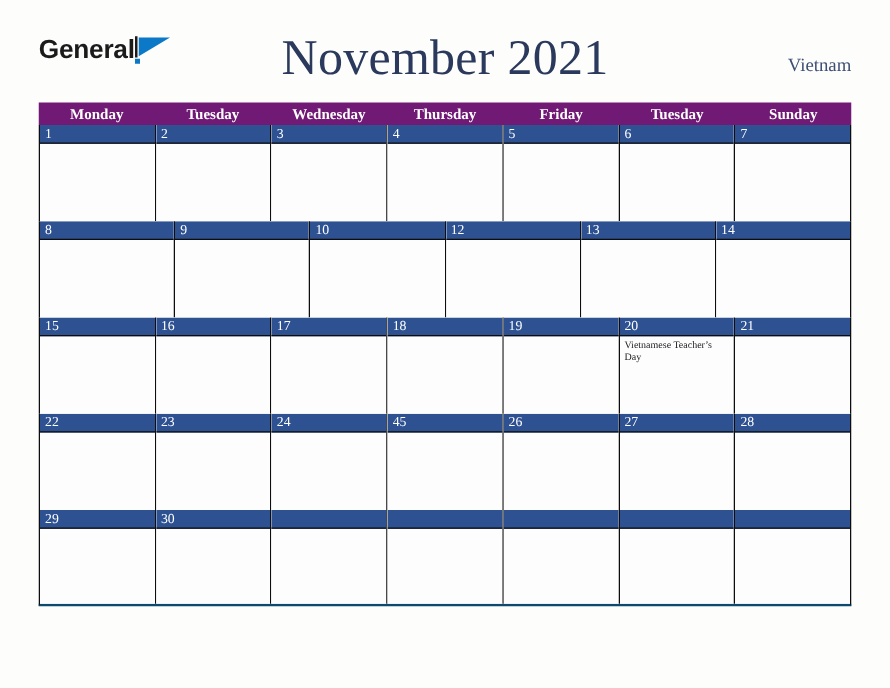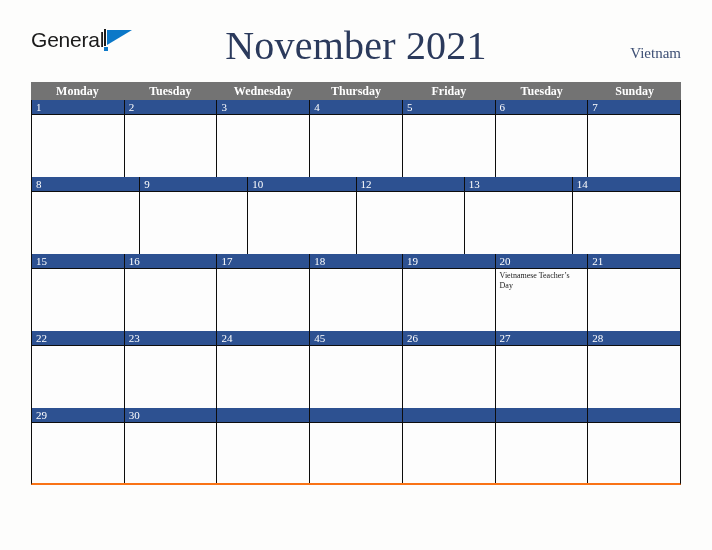--- a/index.html
+++ b/index.html
@@ -36,20 +36,21 @@
     top: 29px;
     width: 130px;
     height: 45px;
   }
   .logo-row1 {
     position: absolute;
     left: 0;
     top: 0;
     display: flex;
     align-items: flex-start;
+    font-weight: bold;
   }
   .logo-general {
     font-family: "Liberation Sans", "DejaVu Sans", sans-serif;
     font-size: 21px;
     line-height: 21px;
     color: #1b1b1b;
     letter-spacing: -0.2px;
   }
   .logo-mark {
     position: relative;
@@ -123,42 +124,42 @@
     position: absolute;
     left: 31px;
     top: 82px;
     width: 650px;
   }
 
   .dow-row {
     display: flex;
     width: 650px;
     height: 18px;
-    background: #737373;
+    background: #701a75;
   }
   .dow-cell {
     flex: 1 1 0;
     text-align: center;
     color: #ffffff;
     font-size: 12px;
     line-height: 18px;
     font-weight: bold;
     font-family: "Liberation Serif", "DejaVu Serif", serif;
   }
 
   .week-row {
     display: flex;
     width: 650px;
     height: 77px;
     border-left: 1px solid #0d0d0d;
     border-right: 1px solid #0d0d0d;
     box-sizing: border-box;
   }
   .week-row.last {
-    border-bottom: 2px solid #f97316;
+    border-bottom: 2px solid #0c4a6e;
   }
 
   .day-cell {
     flex: 1 1 0;
     min-width: 0;
     position: relative;
     background: #fdfdfd;
     border-right: 1px solid #0d0d0d;
     box-sizing: border-box;
     overflow: hidden;

